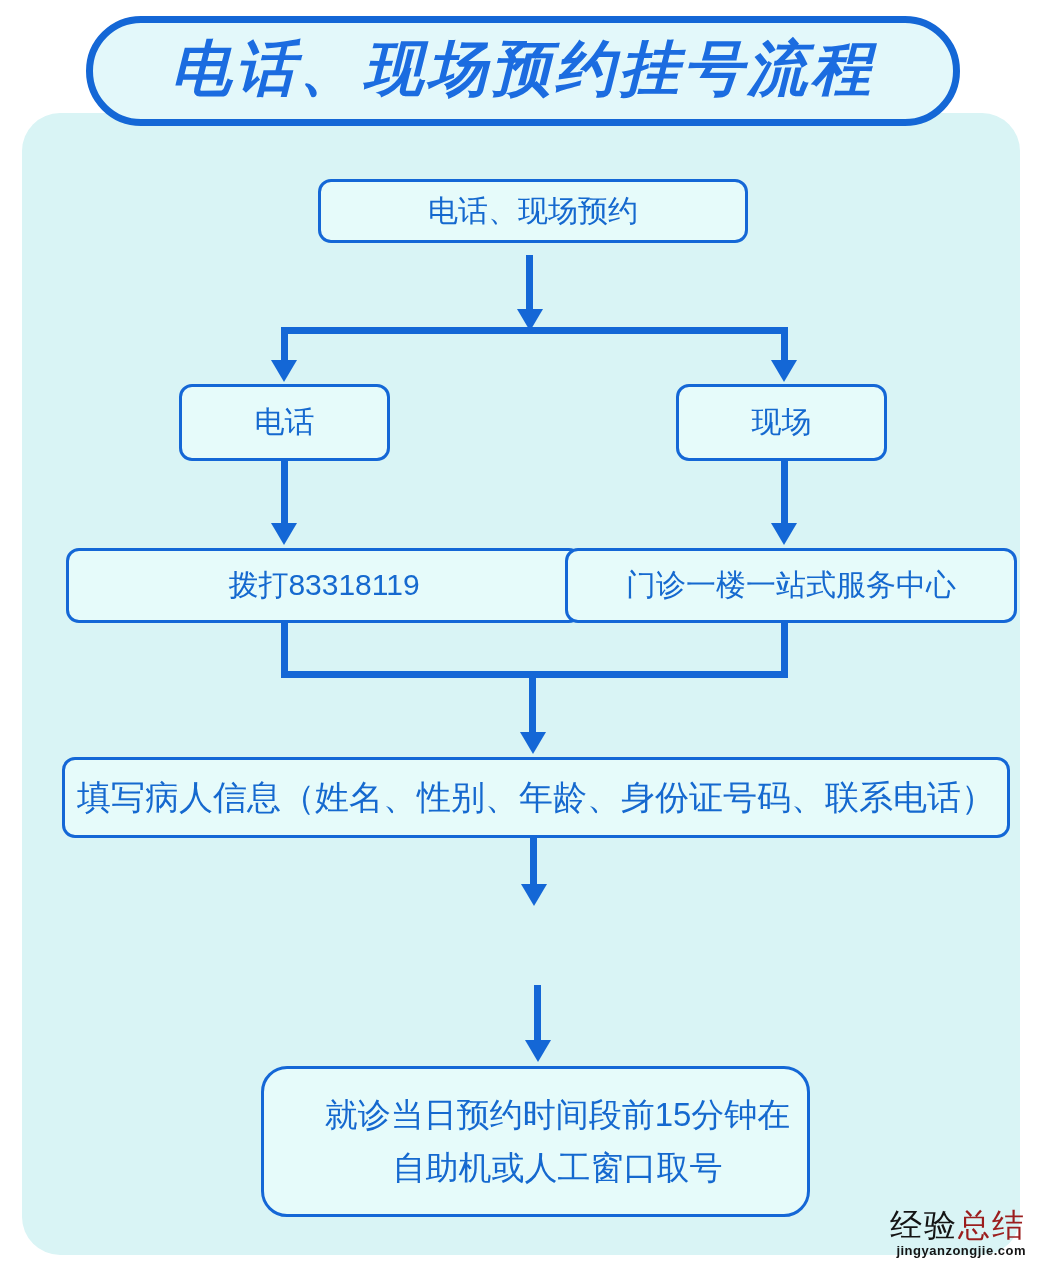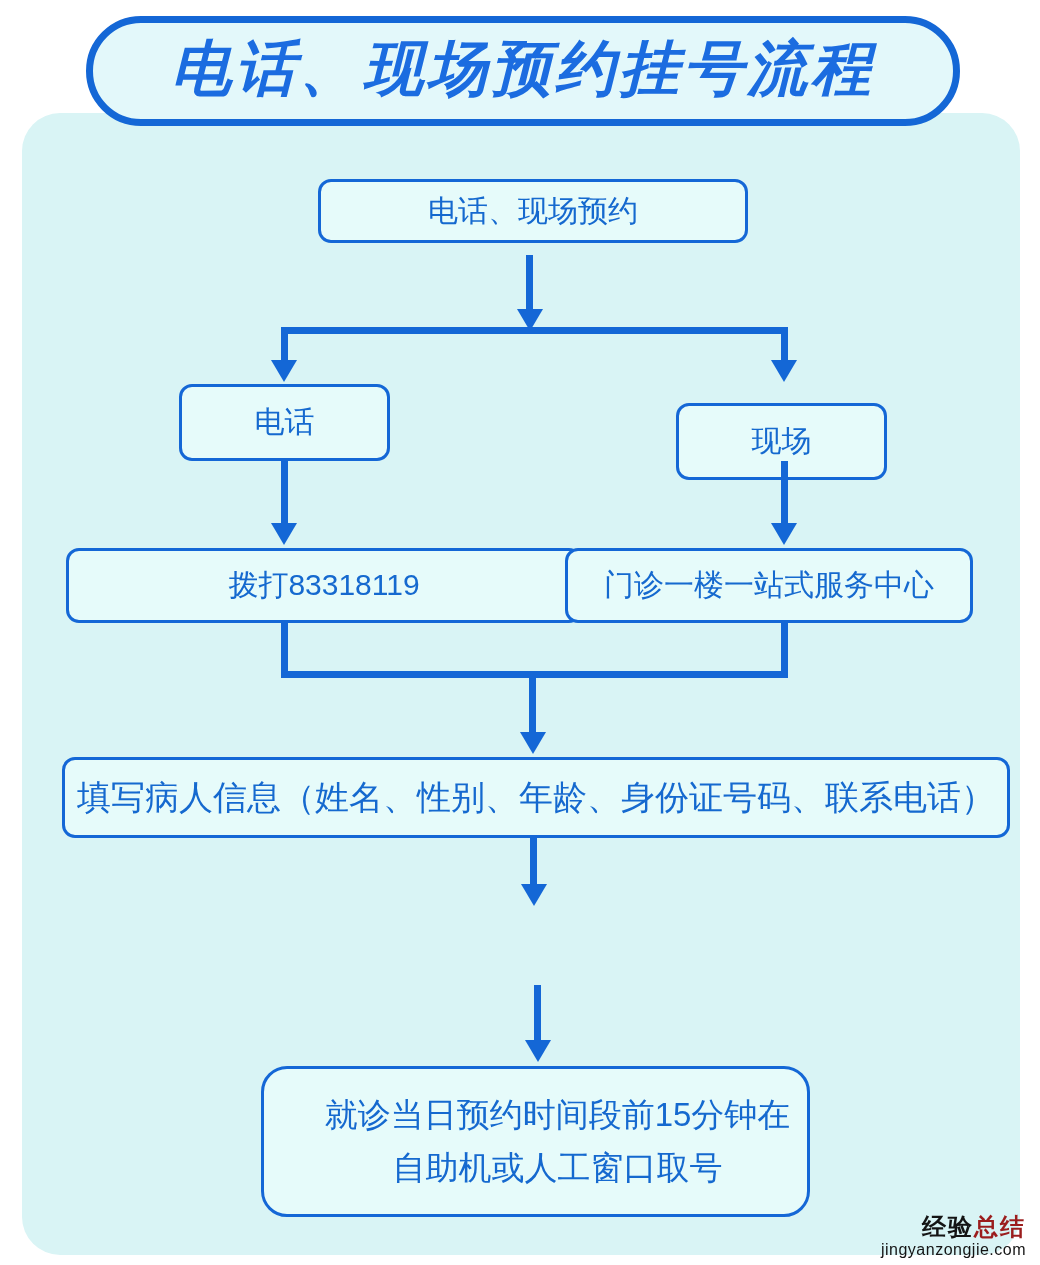--- a/index.html
+++ b/index.html
@@ -46,24 +46,24 @@
   .vline{position:absolute;width:7px;background:var(--line-blue);}
   .hline{position:absolute;height:7px;background:var(--line-blue);}
   .arrow-down{
     position:absolute;width:0;height:0;
     border-left:13px solid transparent;border-right:13px solid transparent;
     border-top:22px solid var(--line-blue);
   }
   .watermark{
     position:absolute;right:14px;bottom:6px;text-align:right;line-height:1.15;
   }
-  .wm-line1{font-size:24px;font-weight:bold;letter-spacing:2px;}
+  .wm-line1{font-size:32px;font-weight:normal;letter-spacing:2px;}
   .wm-black{color:var(--wm-black);}
   .wm-red{color:var(--wm-red);}
-  .wm-site{font-size:16px;font-weight:normal;color:var(--wm-black);letter-spacing:.5px;}
+  .wm-site{font-size:13px;font-weight:bold;color:var(--wm-black);letter-spacing:.5px;}
 </style>
 </head>
 <body>
 
 <div class="canvas">
 
   <div class="panel"></div>
 
   <div class="pill">
     <div class="pill-text">电话、现场预约挂号流程</div>
@@ -79,35 +79,35 @@
 
   <div class="vline" style="left:281px;top:333px;height:29px;"></div>
   <div class="arrow-down" style="left:271px;top:360px;"></div>
   <div class="vline" style="left:781px;top:333px;height:29px;"></div>
   <div class="arrow-down" style="left:771px;top:360px;"></div>
 
   <div class="node" style="left:179px;top:384px;width:211px;height:77px;">
     <span>电话</span>
   </div>
 
-  <div class="node" style="left:676px;top:403px;width:211px;height:77px;">
+  <div class="node" style="left:676px;top:384px;width:211px;height:77px;">
     <span>现场</span>
   </div>
 
   <div class="vline" style="left:281px;top:461px;height:64px;"></div>
   <div class="arrow-down" style="left:271px;top:523px;"></div>
 
   <div class="vline" style="left:781px;top:461px;height:64px;"></div>
   <div class="arrow-down" style="left:771px;top:523px;"></div>
 
   <div class="node" style="left:66px;top:548px;width:516px;height:75px;">
     <span>拨打83318119</span>
   </div>
 
-  <div class="node" style="left:565px;top:548px;width:408px;height:75px;">
+  <div class="node" style="left:565px;top:548px;width:452px;height:75px;">
     <span>门诊一楼一站式服务中心</span>
   </div>
 
   <div class="vline" style="left:281px;top:623px;height:55px;"></div>
   <div class="vline" style="left:781px;top:623px;height:55px;"></div>
   <div class="hline" style="left:281px;top:671px;width:507px;"></div>
   <div class="vline" style="left:529px;top:678px;height:56px;"></div>
   <div class="arrow-down" style="left:520px;top:732px;"></div>
 
   <div class="node" style="left:62px;top:757px;width:948px;height:81px;font-size:34px;">

